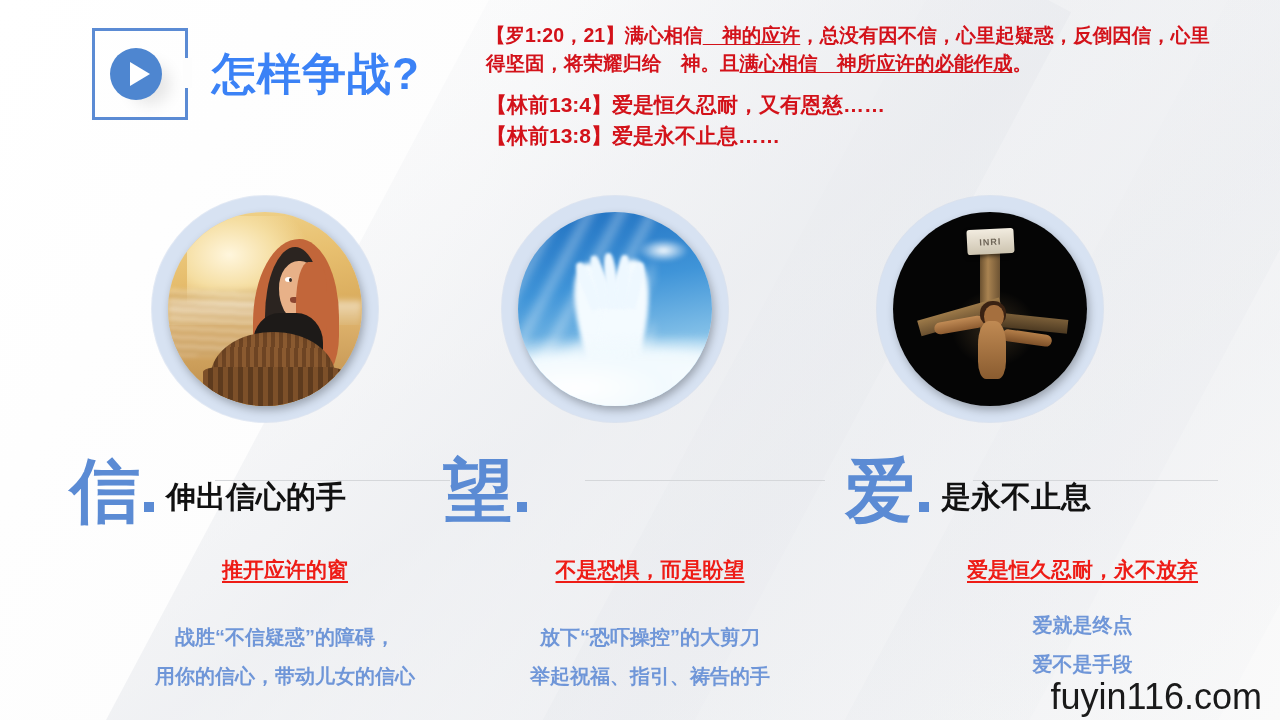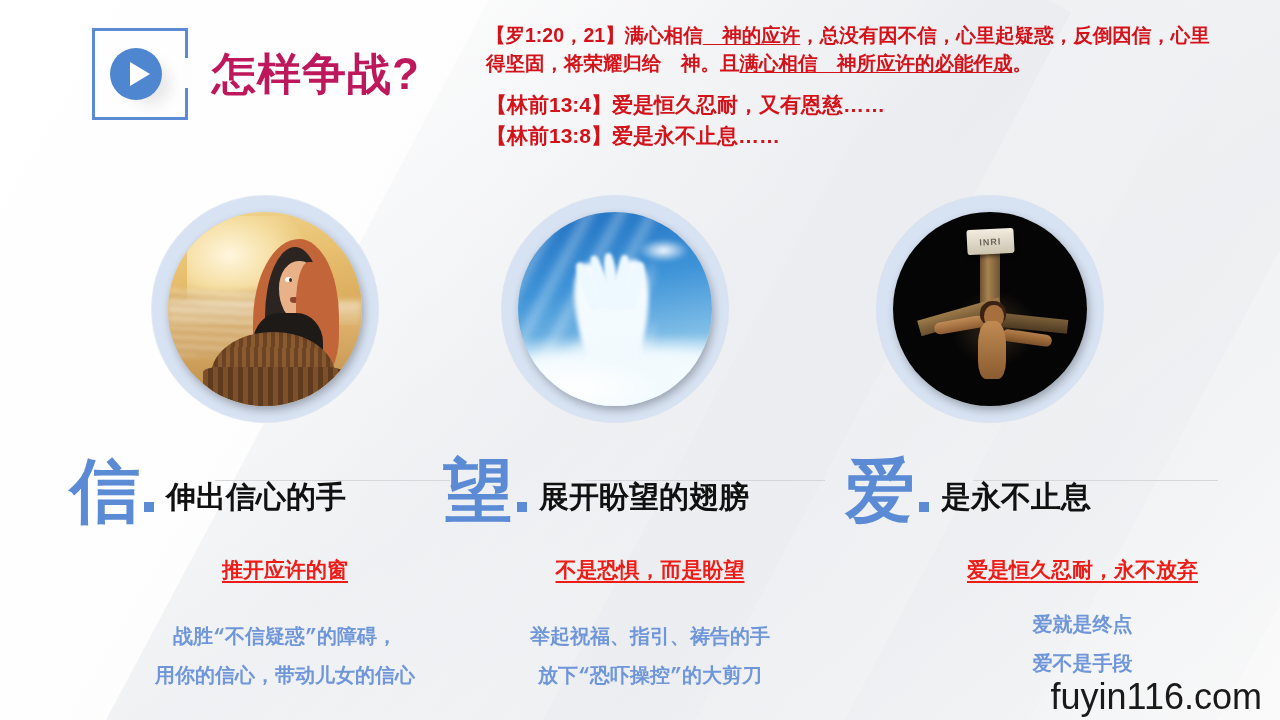--- a/index.html
+++ b/index.html
@@ -97,21 +97,21 @@
     left: 20px;
     top: 14px;
     width: 0; height: 0;
     border-top: 12px solid transparent;
     border-bottom: 12px solid transparent;
     border-left: 20px solid #ffffff;
   }
   .title {
     font-size: 44px;
     font-weight: bold;
-    color: #be185d;
+    color: #3b82f6;
     letter-spacing: 1px;
     white-space: nowrap;
   }
 
   
   .scripture {
     position: absolute;
     left: 486px;
     top: 22px;
     width: 740px;
@@ -254,21 +254,21 @@
     font-size: 30px;
     font-weight: bold;
     color: #111111;
     margin-bottom: 7px;
     margin-left: 8px;
     white-space: nowrap;
   }
 
   
   .body-cols { position: absolute; left: 0; top: 556px; width: 1280px; }
-  .body-col { position: absolute; text-align: center; font-family: Liberation Mono, monospace; }
+  .body-col { position: absolute; text-align: center; }
   .body-col.b1 { left: 85px; width: 400px; }
   .body-col.b2 { left: 460px; width: 380px; }
   .body-col.b3 { left: 895px; width: 375px; }
   .red-head {
     font-size: 21px;
     font-weight: bold;
     color: #ee1c16;
     text-decoration: underline;
     text-underline-offset: 4px;
     white-space: nowrap;
@@ -399,21 +399,20 @@
         <span class="dot-sq"></span>
         <span class="head-sub">伸出信心的手</span>
       </div>
     </div>
 
     <div class="head-col h2">
       <div class="head-rule"></div>
       <div class="head-line">
         <span class="big-char">望</span>
         <span class="dot-sq"></span>
-        <span class="head-sub">展开盼望的翅膀</span>
       </div>
     </div>
 
     <div class="head-col h3">
       <div class="head-rule"></div>
       <div class="head-line">
         <span class="big-char">爱</span>
         <span class="dot-sq"></span>
         <span class="head-sub">是永不止息</span>
       </div>
@@ -427,22 +426,22 @@
       <div class="red-head">推开应许的窗</div>
       <div class="blue-lines">
         <div class="blue-line">战胜“不信疑惑”的障碍，</div>
         <div class="blue-line">用你的信心，带动儿女的信心</div>
       </div>
     </div>
 
     <div class="body-col b2">
       <div class="red-head">不是恐惧，而是盼望</div>
       <div class="blue-lines">
+        <div class="blue-line">放下“恐吓操控”的大剪刀</div>
         <div class="blue-line">举起祝福、指引、祷告的手</div>
-        <div class="blue-line">放下“恐吓操控”的大剪刀</div>
       </div>
     </div>
 
     <div class="body-col b3">
       <div class="red-head">爱是恒久忍耐，永不放弃</div>
       <div class="blue-lines">
         <div class="blue-line">爱就是终点</div>
         <div class="blue-line">爱不是手段</div>
       </div>
     </div>

